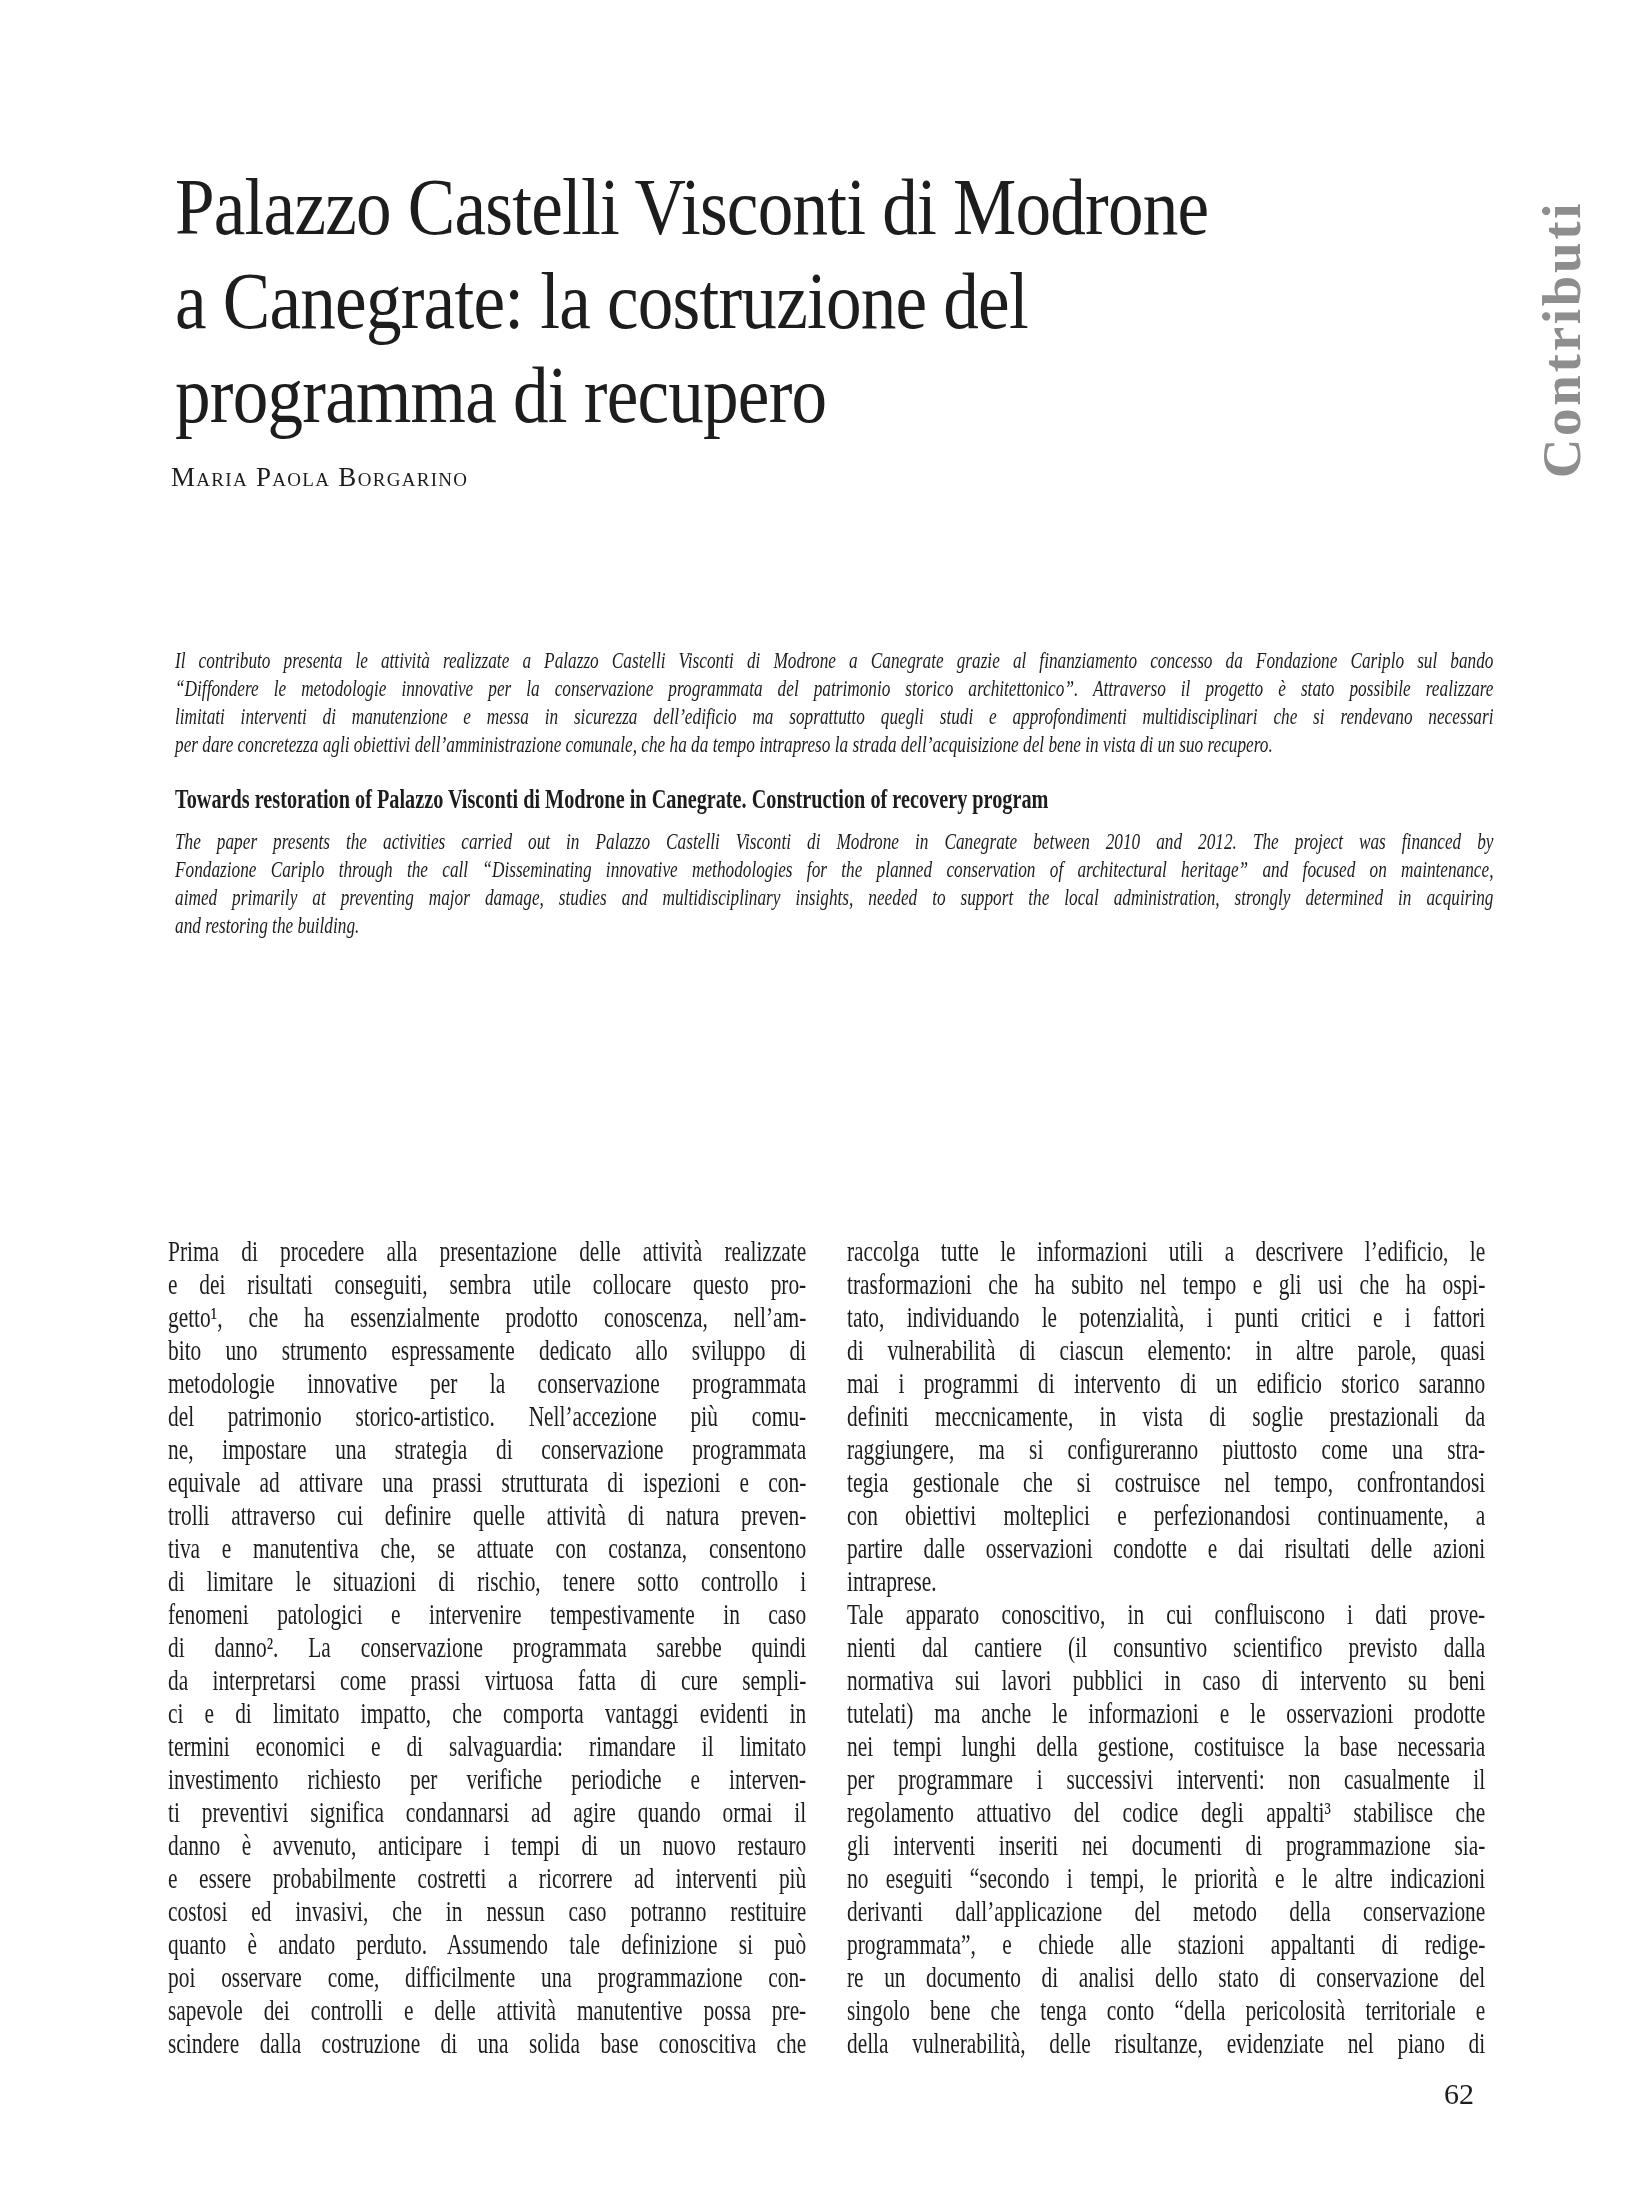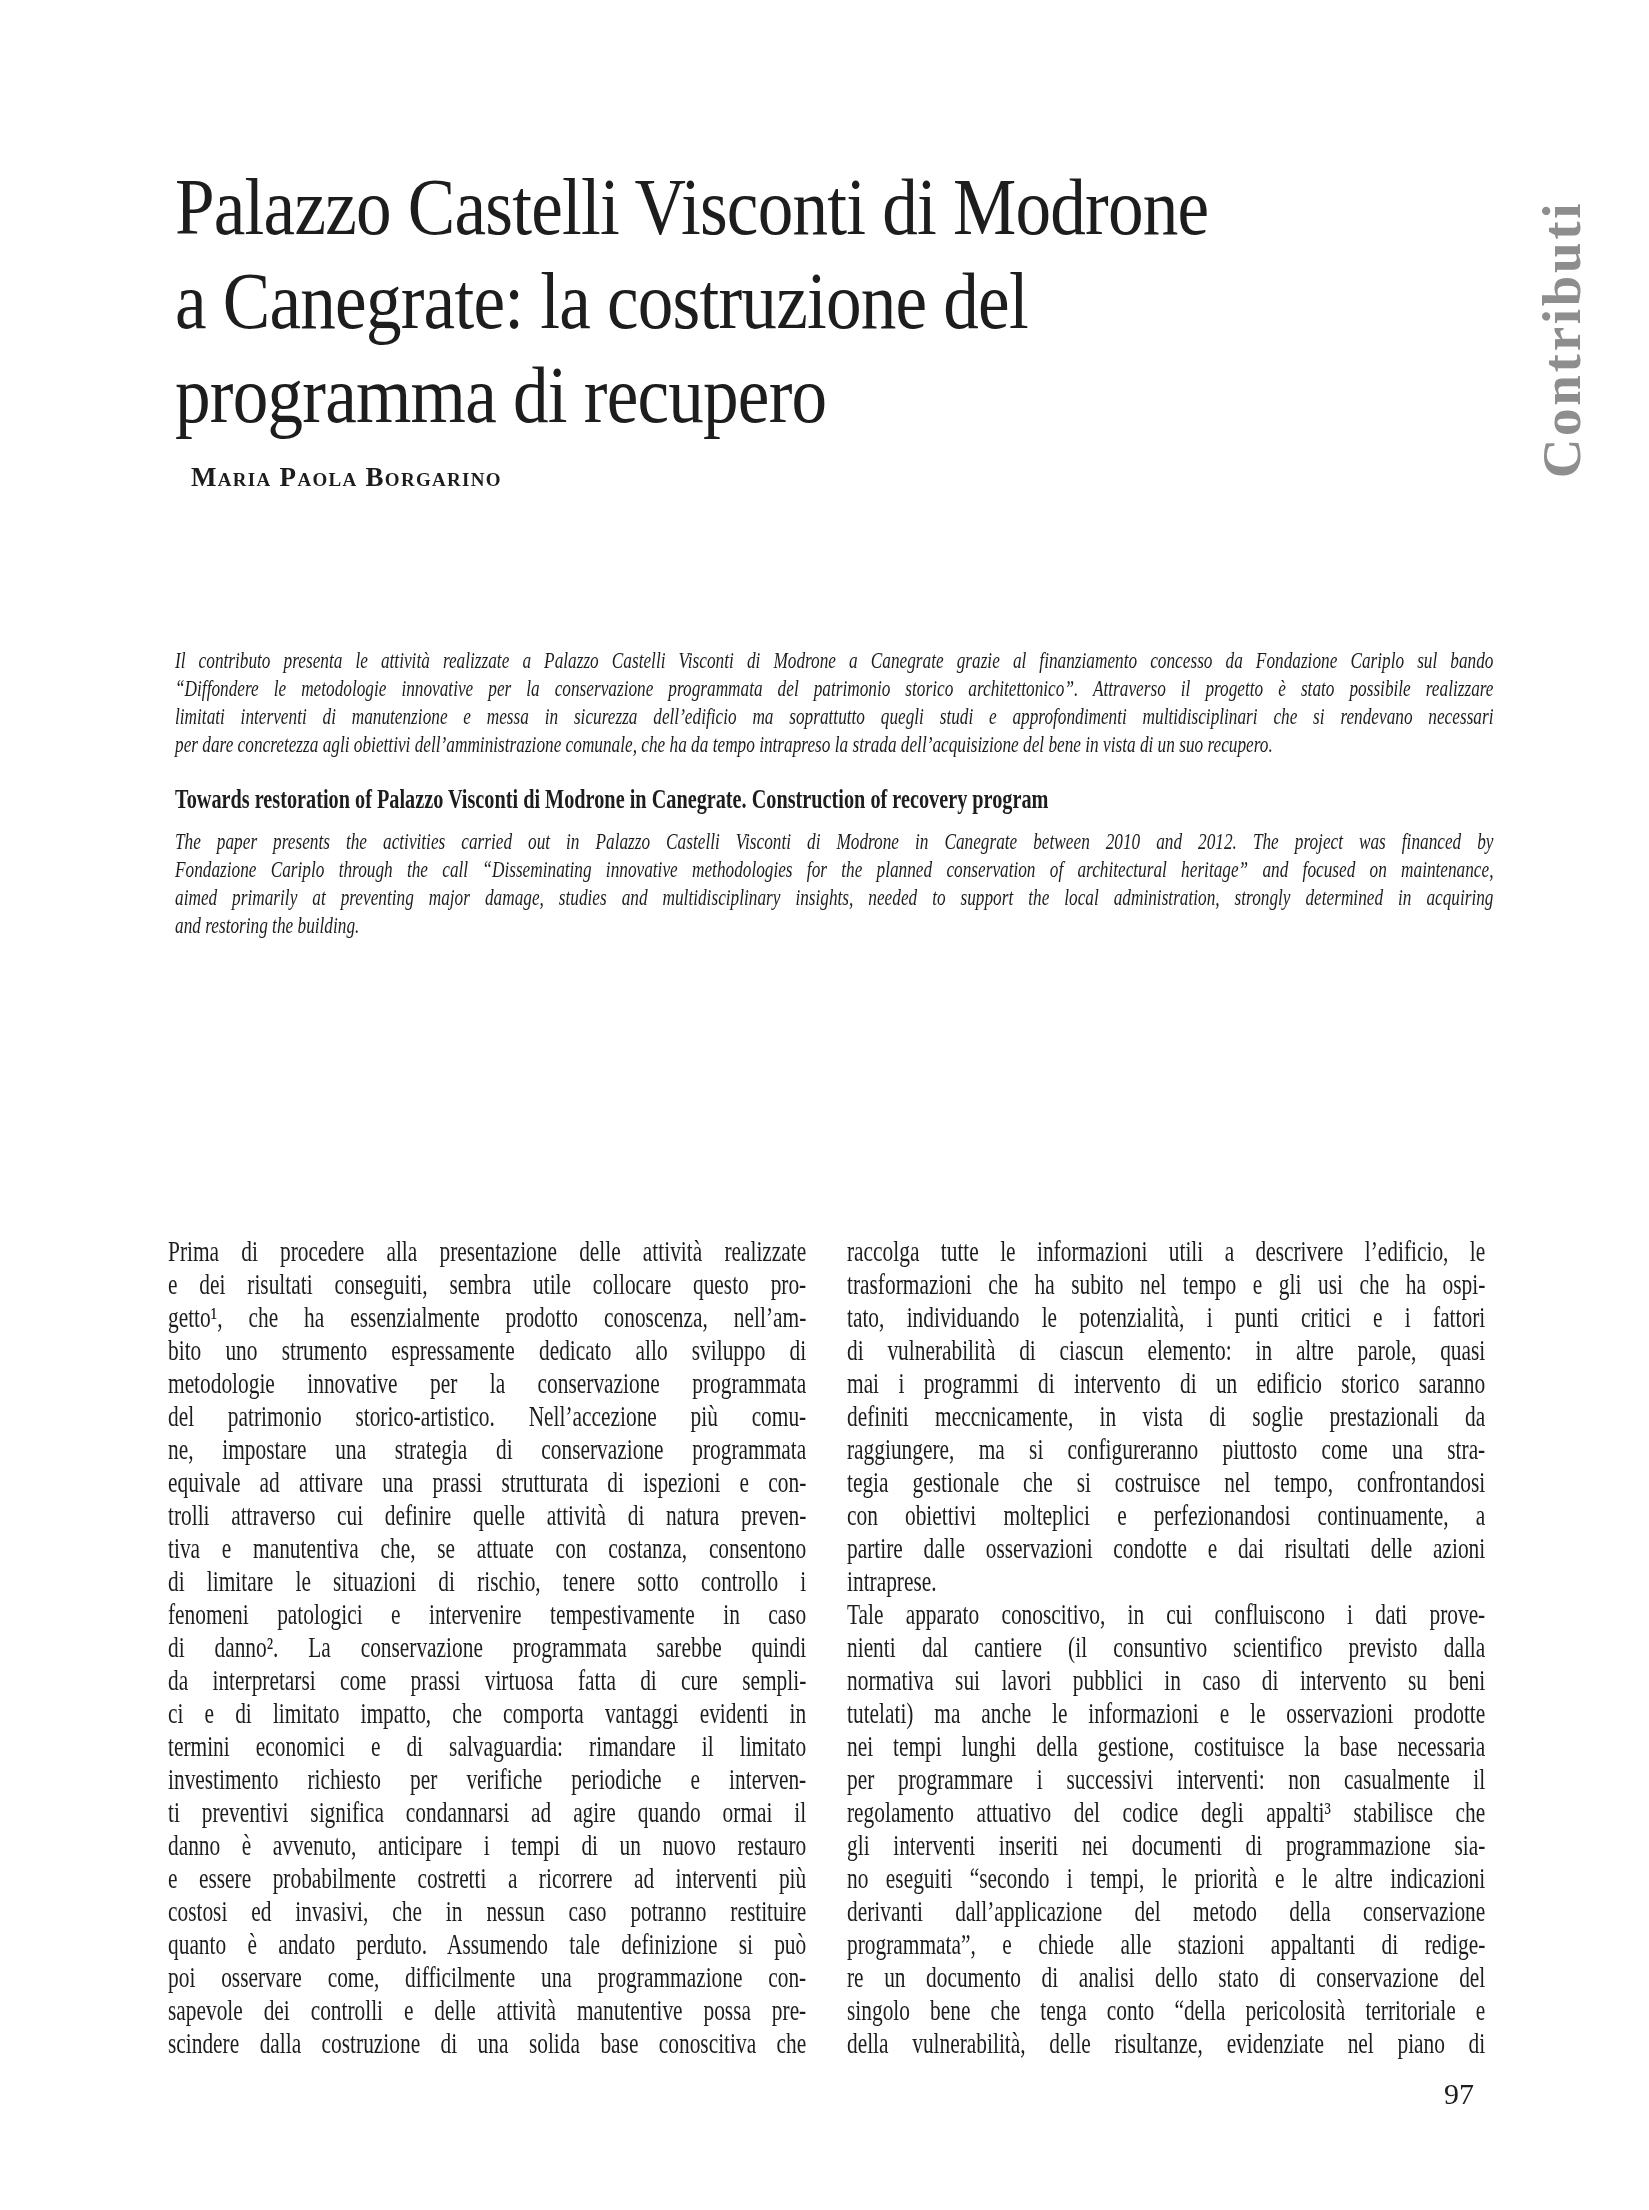--- a/index.html
+++ b/index.html
@@ -25,26 +25,25 @@
     line-height: 94px;
     letter-spacing: -0.9px;
     transform: scaleX(0.89);
     transform-origin: 0 0;
     white-space: nowrap;
   }
   .tline { white-space: nowrap; }
 
   
   .author {
-    left: 191px;
+    left: 171px;
     top: 462px;
     font-size: 27px;
     font-variant: small-caps;
     letter-spacing: 1.3px;
-    font-weight: bold;
   }
 
   
   .abstract {
     width: 1758px;
     font-size: 23px;
     font-style: italic;
     transform: scaleX(0.75);
     transform-origin: 0 0;
   }
@@ -192,14 +191,14 @@
       <div class="line">gli interventi inseriti nei documenti di programmazione sia-</div>
       <div class="line">no eseguiti “secondo i tempi, le priorità e le altre indicazioni</div>
       <div class="line">derivanti dall’applicazione del metodo della conservazione</div>
       <div class="line">programmata”, e chiede alle stazioni appaltanti di redige-</div>
       <div class="line">re un documento di analisi dello stato di conservazione del</div>
       <div class="line">singolo bene che tenga conto “della pericolosità territoriale e</div>
       <div class="line">della vulnerabilità, delle risultanze, evidenziate nel piano di</div>
     </div>
   </div>
 
-<div class="abs pageno">97</div>
+<div class="abs pageno">62</div>
 
 
 </body></html>

